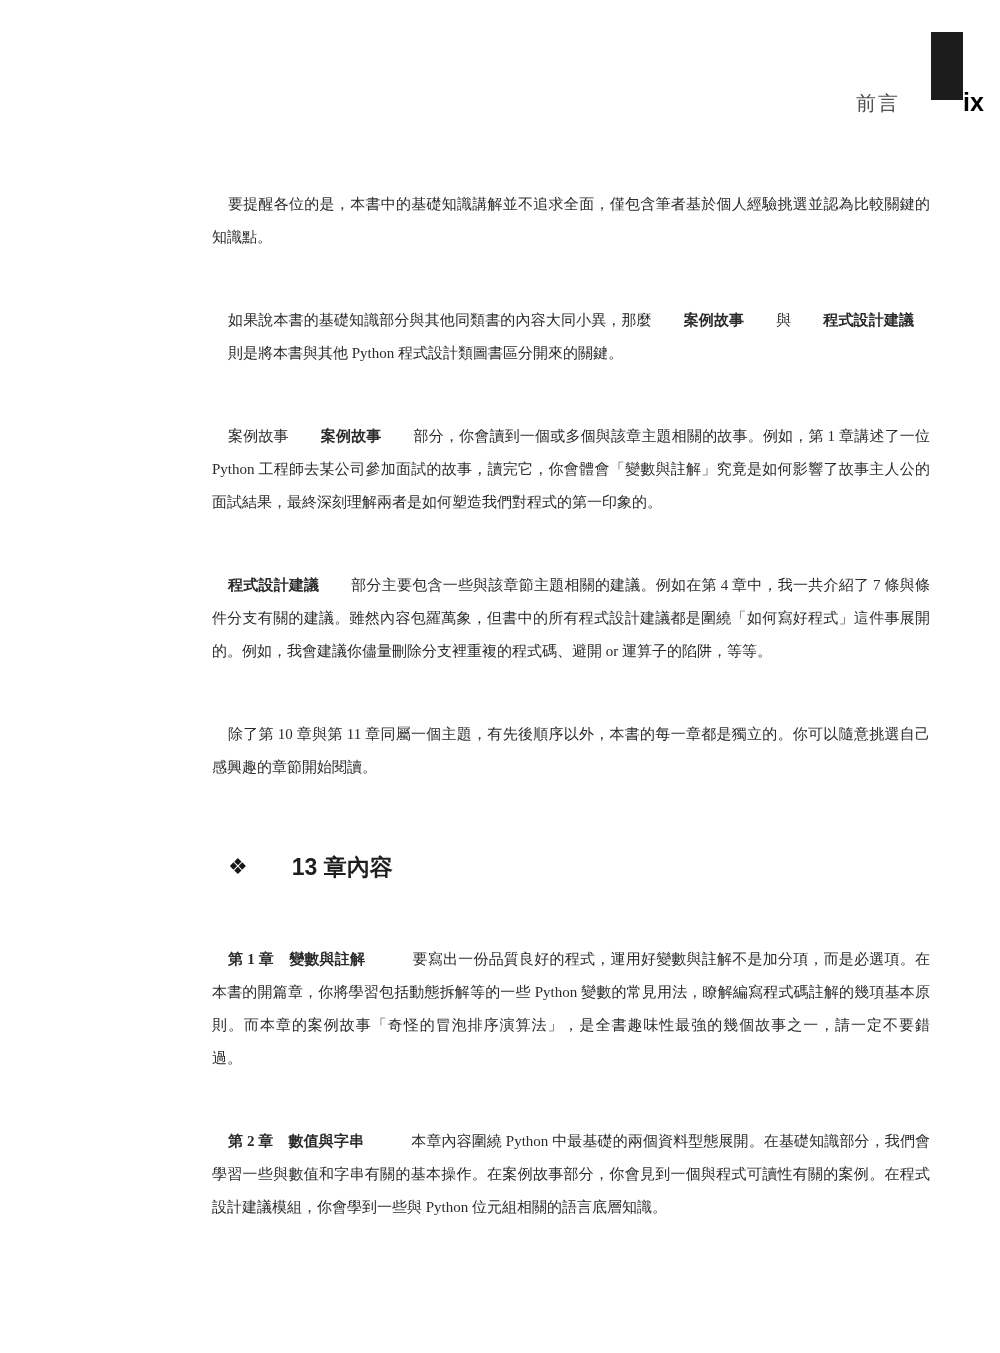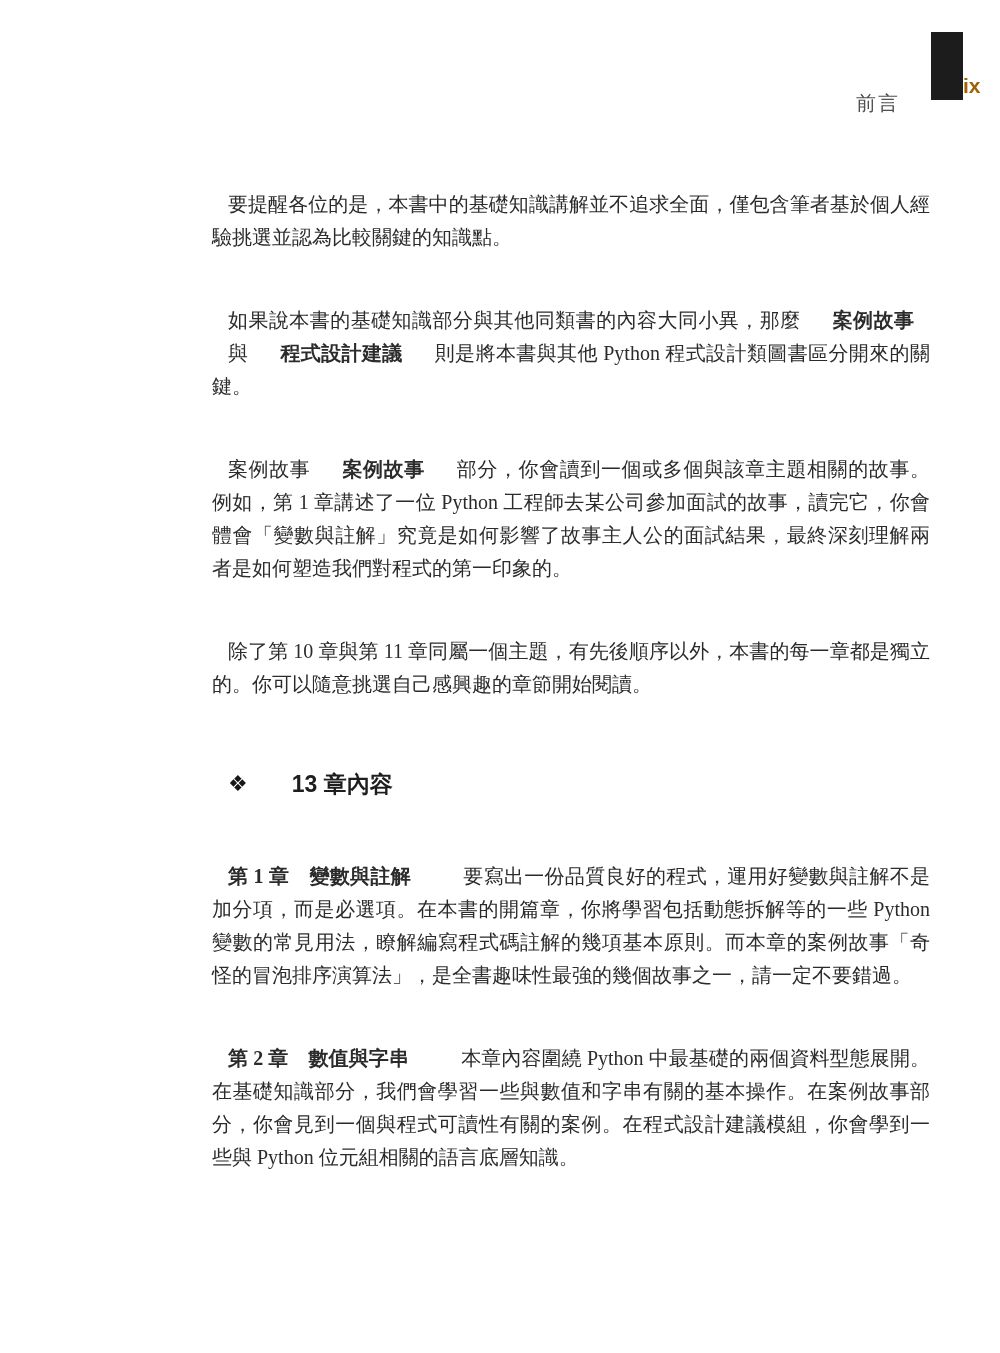--- a/index.html
+++ b/index.html
@@ -23,34 +23,34 @@
   .header-label {
     position:absolute;
     right:116px; top:44px;
     font-family:"Liberation Sans","DejaVu Sans",sans-serif;
     font-size:20px; line-height:22px;
     color:#4f4f4f;
     letter-spacing:2px;
   }
   .header-pagenum {
     position:absolute;
-    left:915px; top:27px;
+    left:915px; top:43px;
     font-family:"Liberation Sans","DejaVu Sans",sans-serif;
     font-weight:bold;
-    font-size:21px; line-height:22px;
-    color:#a16207;
+    font-size:25px; line-height:22px;
+    color:#000000;
   }
   
   .content {
     position:absolute;
     left:148px; top:124px;
     width:782px;
   }
   .content p.body {
-    font-size:20px;
+    font-size:15px;
     line-height:33px;
     text-align:justify;
     text-justify:inter-ideograph;
     margin:0 0 18px 0;
   }
   .b { font-weight:bold; }
   .section-heading {
     margin:16px 0 11px 0;
     font-family:"Liberation Sans","DejaVu Sans",sans-serif;
     font-weight:bold;
@@ -73,20 +73,21 @@
 
   <div class="header-rule"></div>
   <div class="header-label">前言</div>
   <div class="header-pagenum">ix</div>
 
   <div class="content">
 
     <p class="body"><span>要提醒各位的是，本書中的基礎知識講解並不追求全面，僅包含筆者基於個人經驗挑選並認為比較關鍵的知識點。</span></p>
     <p class="body"><span>如果說本書的基礎知識部分與其他同類書的內容大同小異，那麼</span><span class="b">案例故事</span><span>與</span><span class="b">程式設計建議</span><span>則是將本書與其他 Python 程式設計類圖書區分開來的關鍵。</span></p>
     <p class="body"><span>案例故事</span><span class="b">案例故事</span><span>部分，你會讀到一個或多個與該章主題相關的故事。例如，第 1 章講述了一位 Python 工程師去某公司參加面試的故事，讀完它，你會體會「變數與註解」究竟是如何影響了故事主人公的面試結果，最終深刻理解兩者是如何塑造我們對程式的第一印象的。</span></p>
+    <p class="body"><span class="b">程式設計建議</span><span>部分主要包含一些與該章節主題相關的建議。例如在第 4 章中，我一共介紹了 7 條與條件分支有關的建議。雖然內容包羅萬象，但書中的所有程式設計建議都是圍繞「如何寫好程式」這件事展開的。例如，我會建議你儘量刪除分支裡重複的程式碼、避開 or 運算子的陷阱，等等。</span></p>
     <p class="body"><span>除了第 10 章與第 11 章同屬一個主題，有先後順序以外，本書的每一章都是獨立的。你可以隨意挑選自己感興趣的章節開始閱讀。</span></p>
 
     <div class="section-heading">
       <span class="marker">❖</span>
       <span>13 章內容</span>
     </div>
 
 
     <p class="body"><span class="b">第 1 章　變數與註解</span><span>　要寫出一份品質良好的程式，運用好變數與註解不是加分項，而是必選項。在本書的開篇章，你將學習包括動態拆解等的一些 Python 變數的常見用法，瞭解編寫程式碼註解的幾項基本原則。而本章的案例故事「奇怪的冒泡排序演算法」，是全書趣味性最強的幾個故事之一，請一定不要錯過。</span></p>
     <p class="body"><span class="b">第 2 章　數值與字串</span><span>　本章內容圍繞 Python 中最基礎的兩個資料型態展開。在基礎知識部分，我們會學習一些與數值和字串有關的基本操作。在案例故事部分，你會見到一個與程式可讀性有關的案例。在程式設計建議模組，你會學到一些與 Python 位元組相關的語言底層知識。</span></p>

